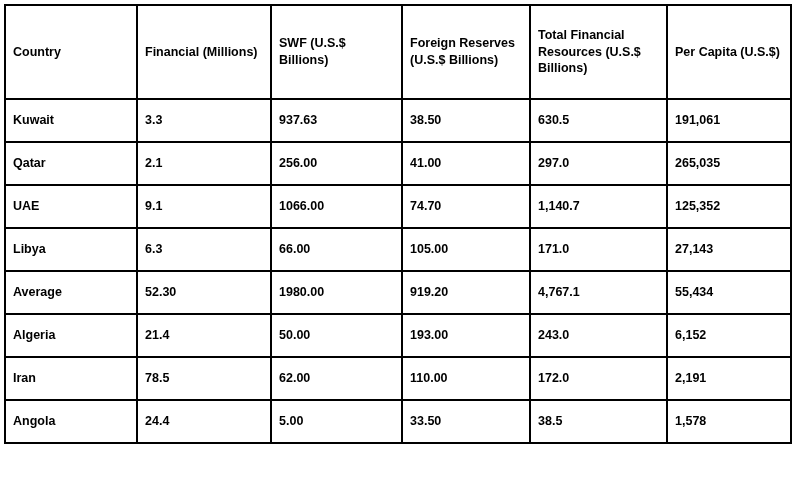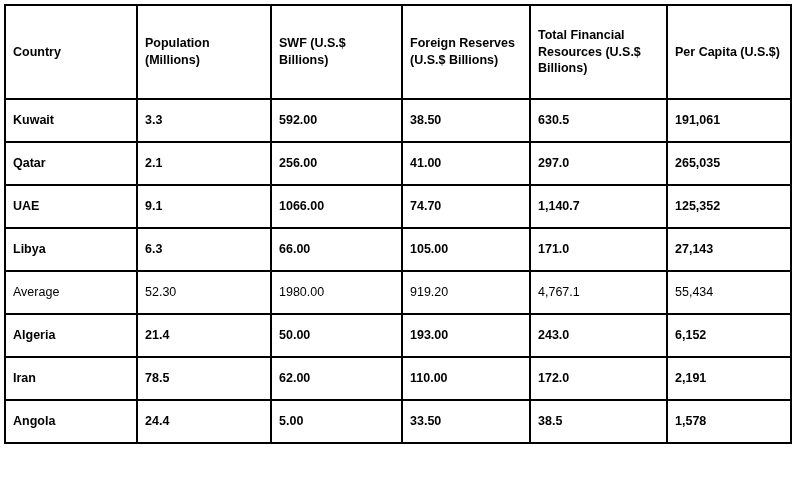--- a/index.html
+++ b/index.html
@@ -48,51 +48,51 @@
   table.data-table thead th {
     font-weight: bold;
     height: 82px;
     vertical-align: middle;
   }
   table.data-table tbody td {
     height: 31px;
     font-weight: bold;
   }
   table.data-table tbody tr.emphasis td {
-    font-weight: normal;
+    font-weight: bold;
   }
 </style>
 </head>
 <body>
 
 <div class="table-wrap">
   <table class="data-table">
     <colgroup>
       <col class="c0">
         <col class="c1">
         <col class="c2">
         <col class="c3">
         <col class="c4">
         <col class="c5">
     </colgroup>
     <thead>
       <tr>
         <th>Country</th>
-        <th>Population (Millions)</th>
+        <th>Financial (Millions)</th>
         <th>SWF (U.S.$ Billions)</th>
         <th>Foreign Reserves (U.S.$ Billions)</th>
         <th>Total Financial Resources (U.S.$ Billions)</th>
         <th>Per Capita (U.S.$)</th>
       </tr>
     </thead>
     <tbody>
         <tr>
           <td>Kuwait</td>
           <td>3.3</td>
-          <td>592.00</td>
+          <td>937.63</td>
           <td>38.50</td>
           <td>630.5</td>
           <td>191,061</td>
         </tr>
         <tr>
           <td>Qatar</td>
           <td>2.1</td>
           <td>256.00</td>
           <td>41.00</td>
           <td>297.0</td>

